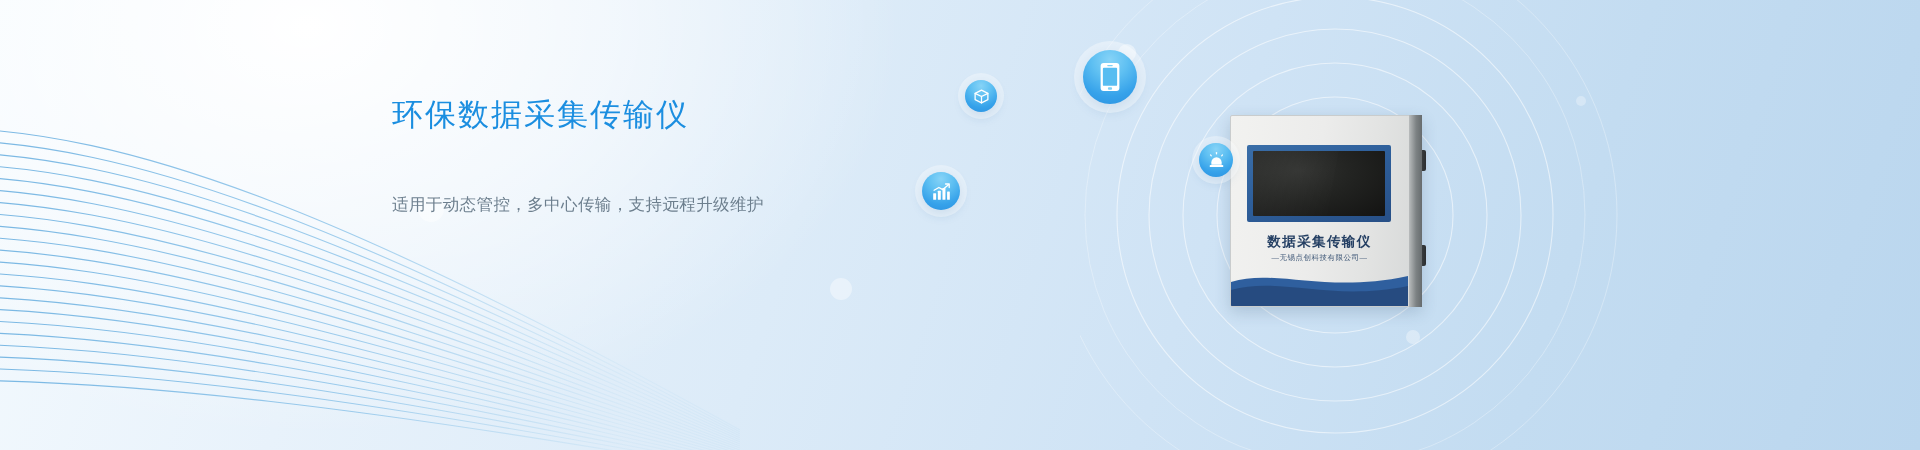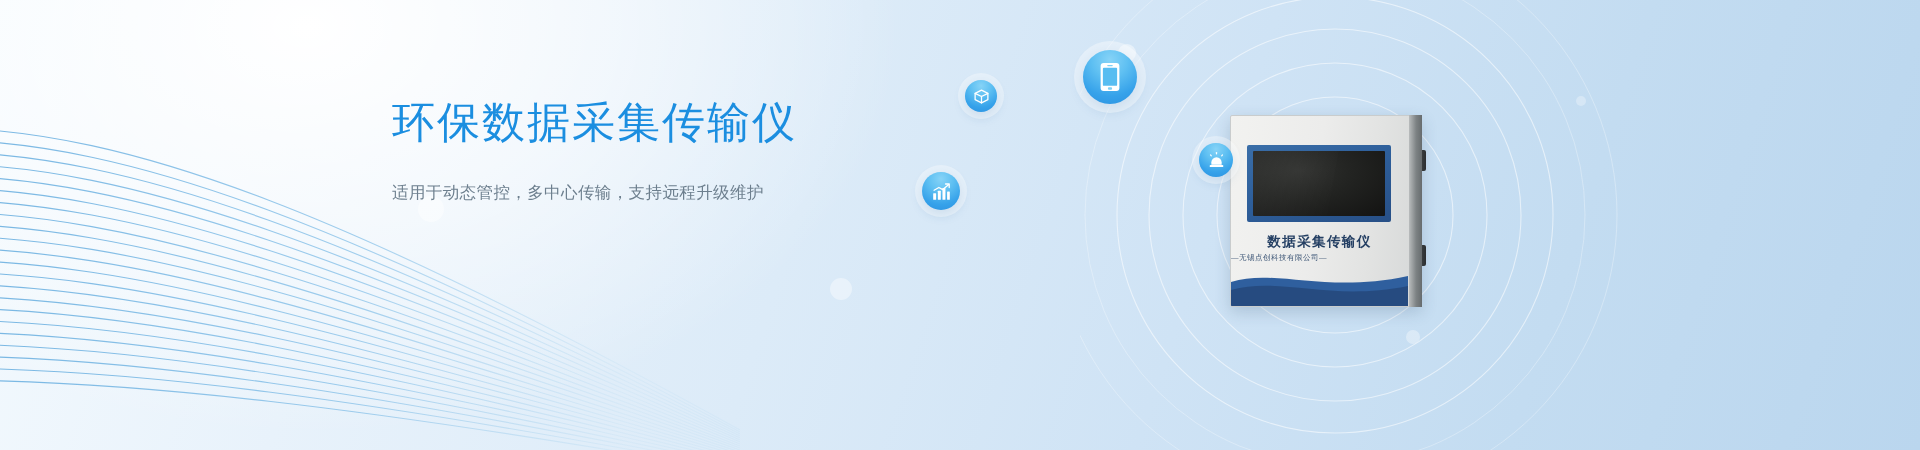--- a/index.html
+++ b/index.html
@@ -37,29 +37,29 @@
   .bubble.b3 { width:22px; height:22px; left:830px;  top:278px; background:rgba(255,255,255,0.40); }
   .bubble.b4 { width:14px; height:14px; left:1406px; top:330px; background:rgba(255,255,255,0.35); }
   .bubble.b5 { width:10px; height:10px; left:1576px; top:96px;  background:rgba(255,255,255,0.30); }
 
   
   #text-block {
     position:absolute; left:392px; top:96px;
     width:560px;
   }
   #page-title {
-    font-size:43px;
+    font-size:31px;
     line-height:1.25;
     letter-spacing:2px;
     color:#1b8ee0;
     font-weight:400;
     white-space:nowrap;
   }
   #subtitle-list {
-    margin-top:28px;
+    margin-top:55px;
     list-style:none;
   }
   #subtitle-list li {
     font-size:16.5px;
     line-height:28.5px;
     letter-spacing:0.4px;
     color:#6d7f8e;
     white-space:nowrap;
   }
 
@@ -126,21 +126,21 @@
     position:absolute; left:0; right:13px; top:117px;
     text-align:center;
     font-family:"Liberation Serif","DejaVu Serif",serif;
     font-weight:700;
     font-size:13.5px;
     letter-spacing:1.4px;
     color:#243f63;
   }
   #device-sublabel {
     position:absolute; left:0; right:13px; top:137px;
-    text-align:left;
+    text-align:center;
     font-family:"Liberation Serif","DejaVu Serif",serif;
     font-size:7.5px;
     letter-spacing:0.5px;
     color:#3c5575;
   }
 
   
   #device-wave { position:absolute; left:0; right:13px; bottom:0; height:42px; }
   #device-wave svg { display:block; width:100%; height:100%; }
 

